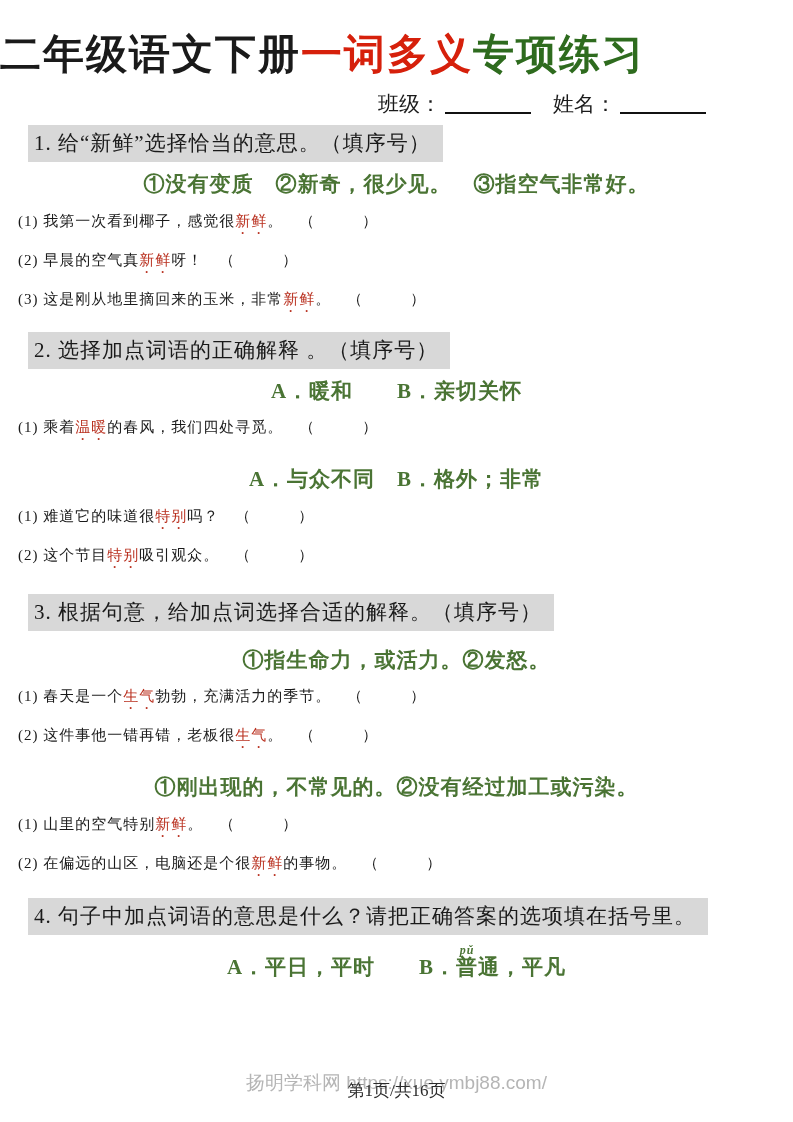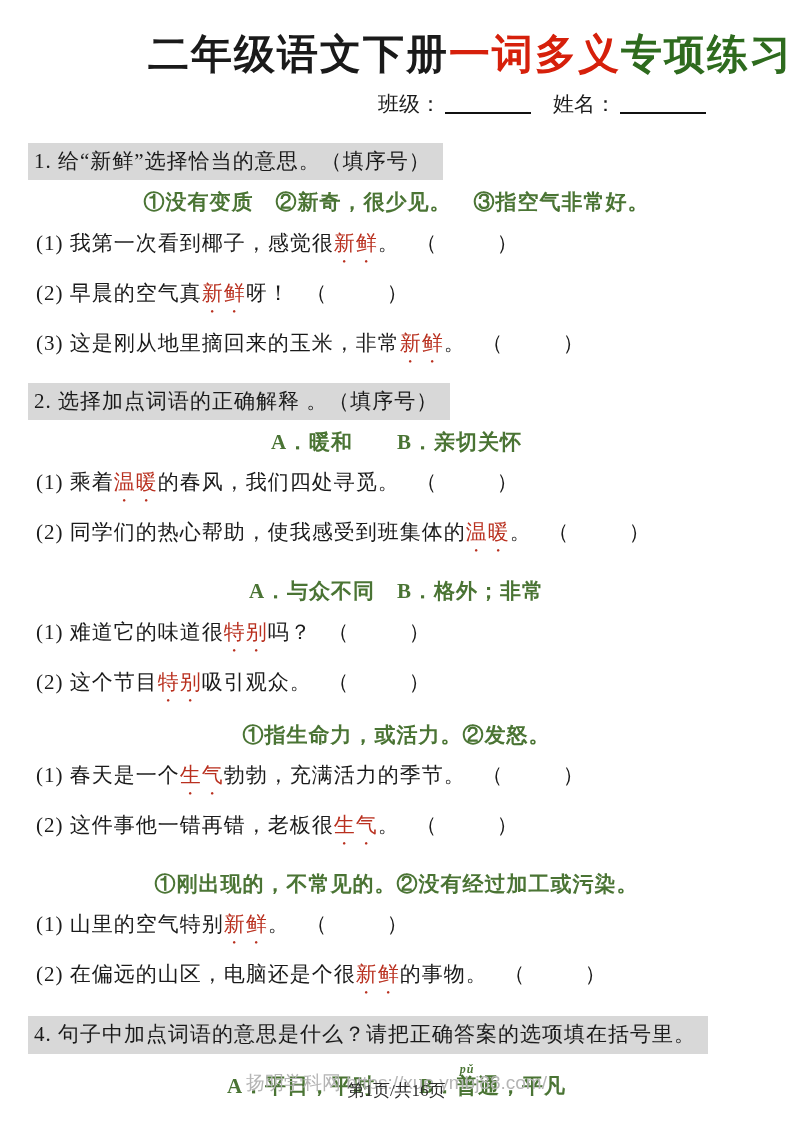--- a/index.html
+++ b/index.html
@@ -9,21 +9,21 @@
     width: 793px;
     height: 1122px;
     margin: 0 auto;
     background: #ffffff;
     font-family: "Liberation Serif", "DejaVu Serif", serif;
     color: #1a1a1a;
     overflow: hidden;
     padding-top: 30px;
   }
   .title-line {
-    text-align: right;
+    text-align: left;
     font-size: 41px;
     font-weight: bold;
     letter-spacing: 2px;
     line-height: 1.2;
   }
   .title-red   { color: #d6200b; }
   .title-green { color: #2e6b1e; }
   .student-row {
     margin-top: 8px;
     padding-left: 378px;
@@ -33,42 +33,42 @@
     align-items: center;
   }
   .blank {
     display: inline-block;
     width: 86px;
     border-bottom: 2px solid #111;
     height: 22px;
     margin: 0 22px 2px 4px;
   }
   .blank.last { margin-right: 0; }
-  .sec-heading-row { margin: 22px 0 0 28px; }
+  .sec-heading-row { margin: 4px 0 0 28px; }
   .sec-heading {
     display: inline-block;
     background: #d8d8d8;
     font-size: 21px;
     line-height: 1.3;
     padding: 5px 12px 5px 6px;
     letter-spacing: 1px;
   }
   .options {
     text-align: center;
     color: #4a7434;
     font-weight: bold;
     font-size: 21px;
     letter-spacing: 1px;
     margin-top: 9px;
     line-height: 1.3;
   }
   .options.gap-top { margin-top: 22px; }
   .item {
-    font-size: 21px;
-    margin: 13px 0 0 36px;
+    font-size: 15px;
+    margin: 13px 0 0 18px;
     line-height: 1.3;
     letter-spacing: 1px;
   }
   .hl {
     color: #b9301f;
     -webkit-text-emphasis: filled dot;
     -webkit-text-emphasis-position: under right;
     text-emphasis: filled dot;
     text-emphasis-position: under right;
   }
@@ -136,31 +136,31 @@
     <span>(3) 这是刚从地里摘回来的玉米，非常</span><span class="hl">新鲜</span><span>。</span><span class="bracket">（　　）</span>
   </div>
 
   <div class="sec-heading-row" style="margin-top:16px">
     <span class="sec-heading">2. 选择加点词语的正确解释 。（填序号）</span>
   </div>
   <div class="options">A．暖和　　B．亲切关怀</div>
   <div class="item">
     <span>(1) 乘着</span><span class="hl">温暖</span><span>的春风，我们四处寻觅。</span><span class="bracket">（　　）</span>
   </div>
-  <div class="item">
-    <span>(2) 同学们的热心帮助，使我感受到班集体的</span><span class="hl">温暖</span><span>。</span><span class="bracket">（　　）</span>
-  </div>
   <div class="options gap-top">A．与众不同　B．格外；非常</div>
   <div class="item">
     <span>(1) 难道它的味道很</span><span class="hl">特别</span><span>吗？</span><span class="bracket">（　　）</span>
   </div>
   <div class="item">
     <span>(2) 这个节目</span><span class="hl">特别</span><span>吸引观众。</span><span class="bracket">（　　）</span>
   </div>
 
+  <div class="sec-heading-row" style="margin-top:22px">
+    <span class="sec-heading">3. 根据句意，给加点词选择合适的解释。（填序号）</span>
+  </div>
   <div class="options" style="margin-top:16px">①指生命力，或活力。②发怒。</div>
   <div class="item">
     <span>(1) 春天是一个</span><span class="hl">生气</span><span>勃勃，充满活力的季节。</span><span class="bracket">（　　）</span>
   </div>
   <div class="item">
     <span>(2) 这件事他一错再错，老板很</span><span class="hl">生气</span><span>。</span><span class="bracket">（　　）</span>
   </div>
   <div class="options gap-top">①刚出现的，不常见的。②没有经过加工或污染。</div>
   <div class="item">
     <span>(1) 山里的空气特别</span><span class="hl">新鲜</span><span>。</span><span class="bracket">（　　）</span>

